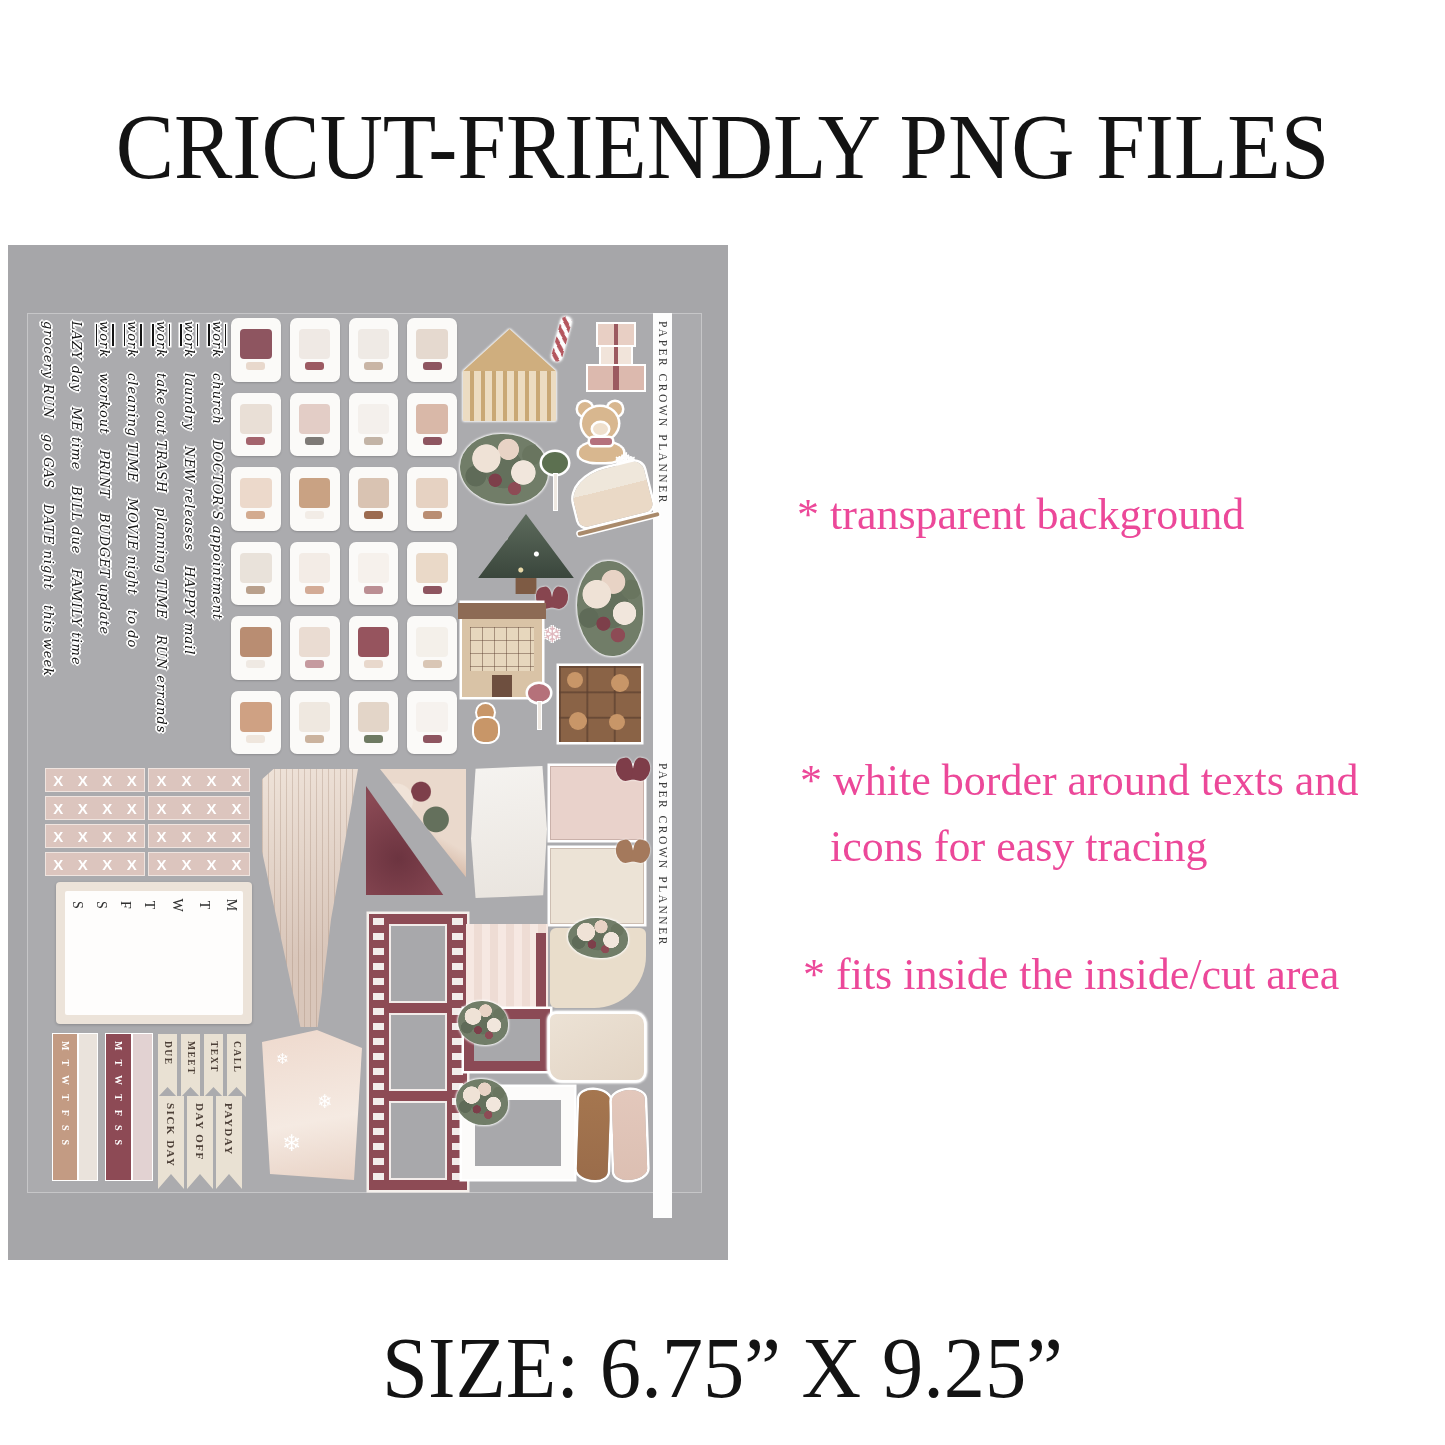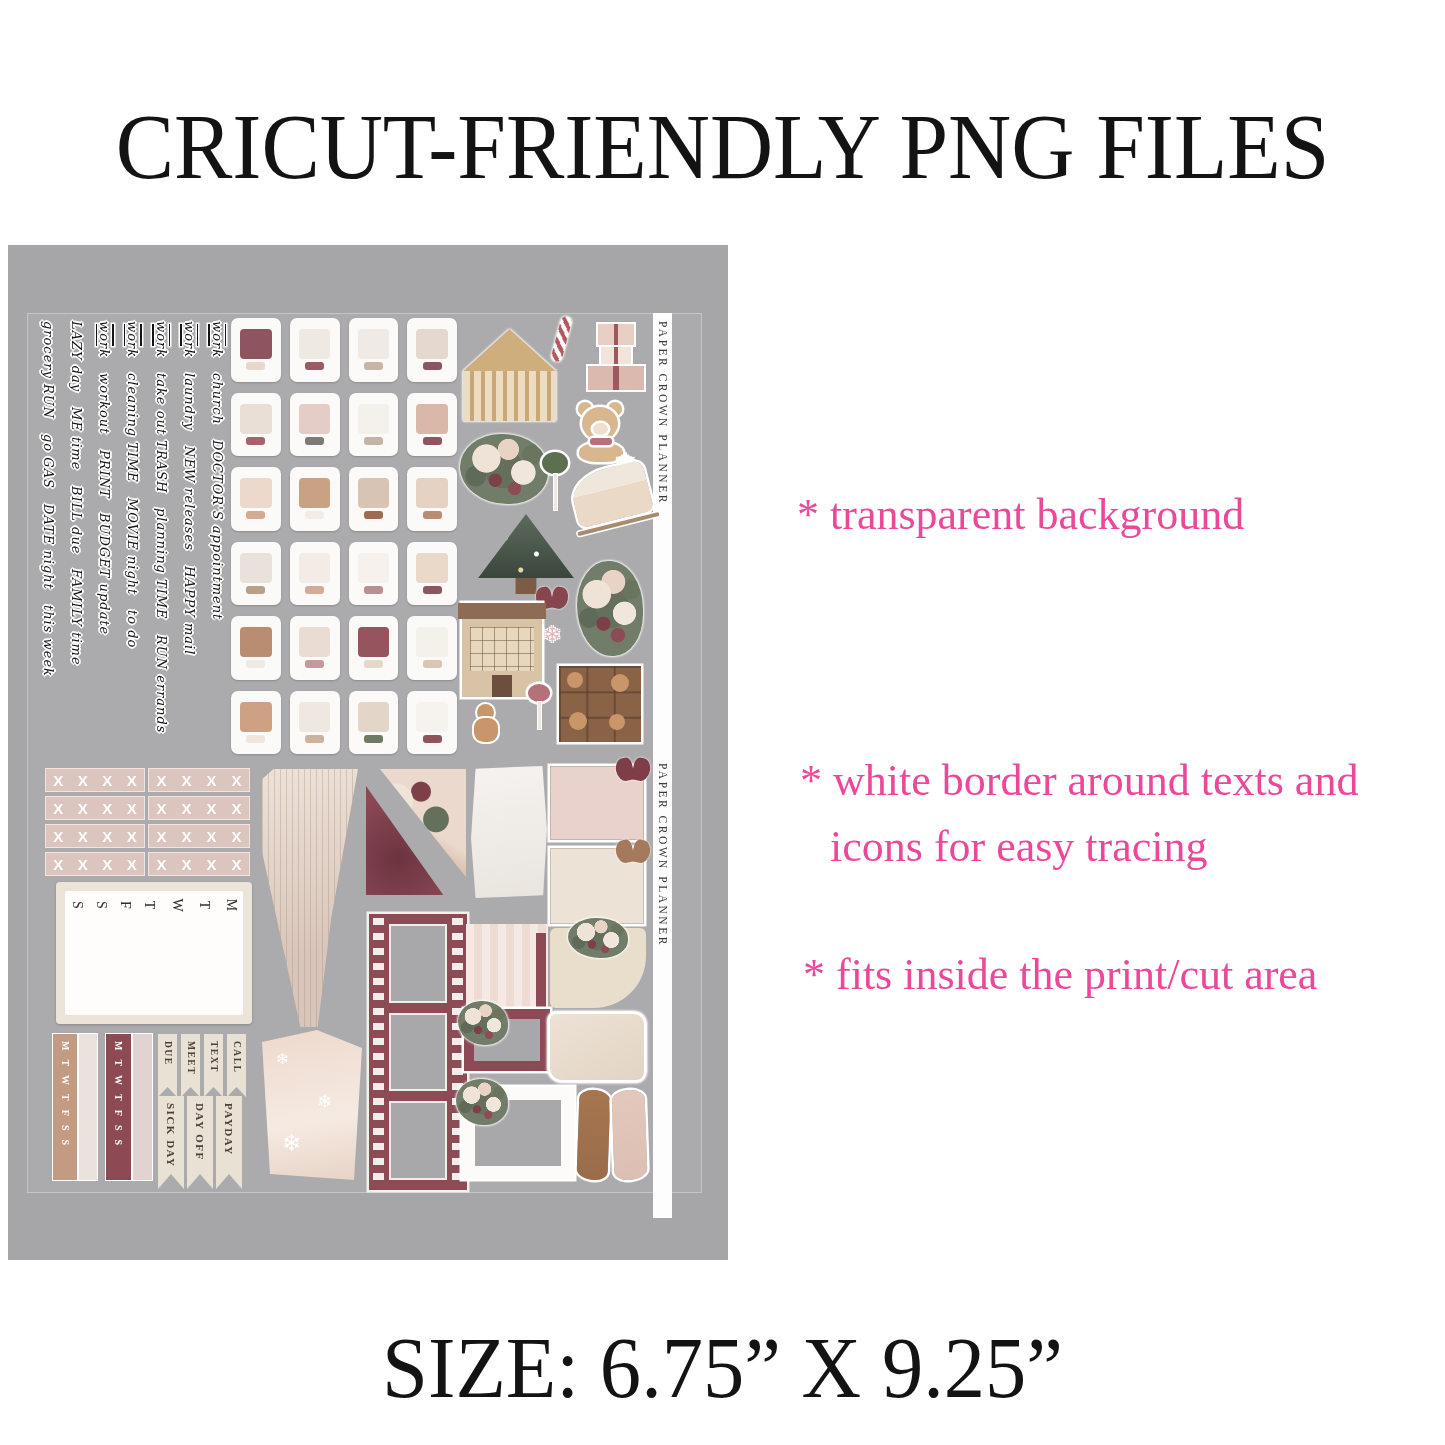--- a/index.html
+++ b/index.html
@@ -483,17 +483,17 @@
         </div>
         <div class="st flag big" style="left: 188px; top: 782px; width: 26px; height: 86px;">
           <span>PAYDAY</span>
         </div>
       </div>
   </div>
 
   <div class="bullets">
     <p class="b1">* transparent background</p>
     <p class="b2">* white border around texts and icons for easy tracing</p>
-    <p class="b3">* fits inside the print/cut area</p>
+    <p class="b3">* fits inside the inside/cut area</p>
   </div>
 
   <div class="size">SIZE: 6.75” X 9.25”</div>
 </div>
 
 </body></html>

